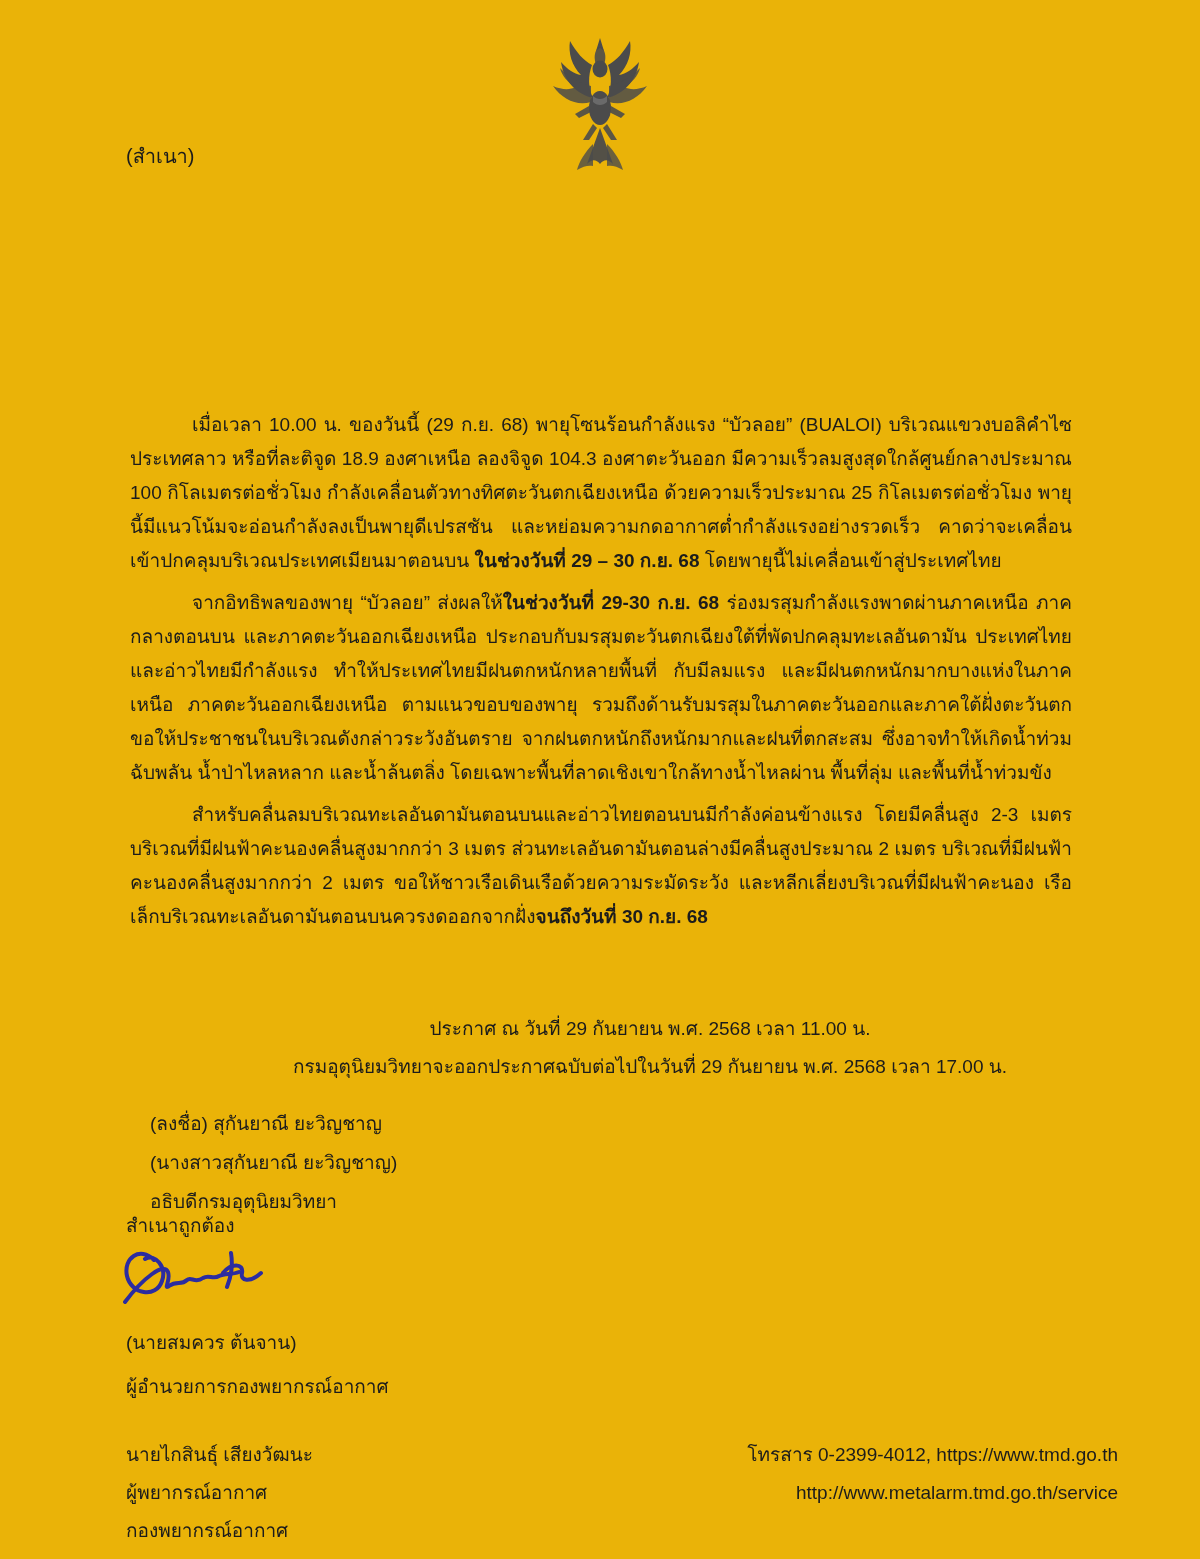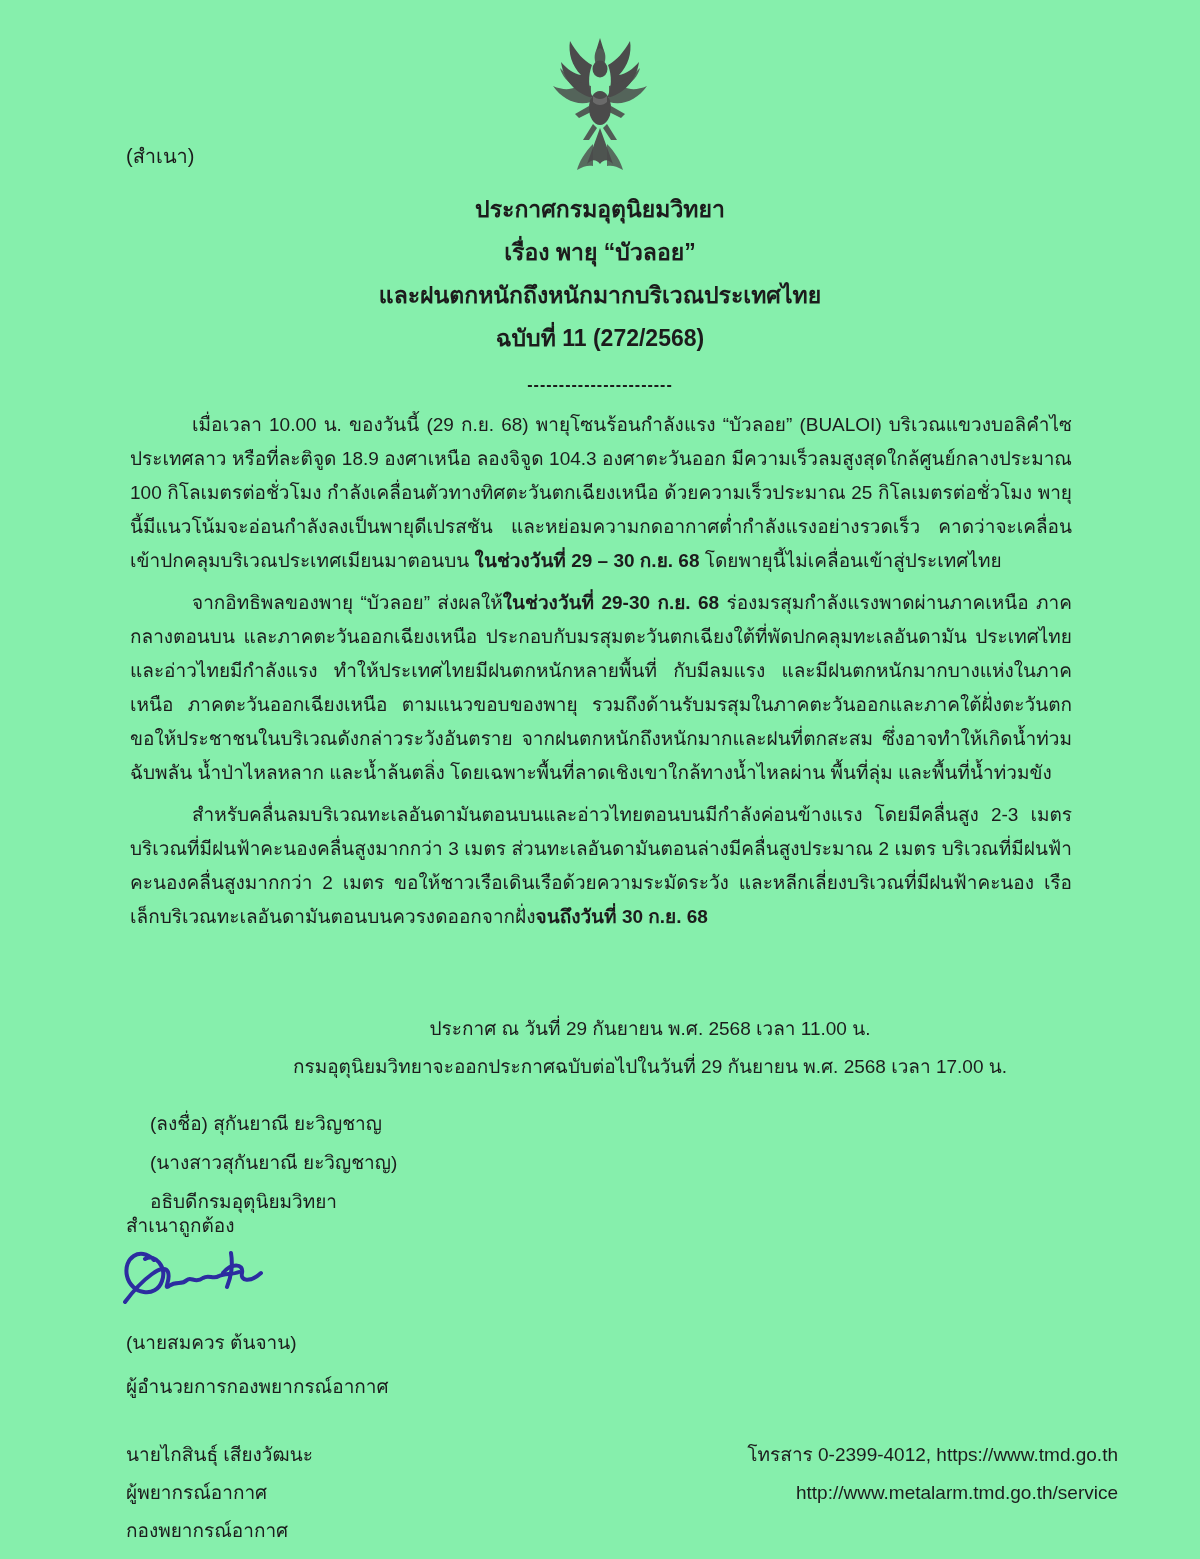--- a/index.html
+++ b/index.html
@@ -1,20 +1,20 @@
 <!DOCTYPE html>
 <html lang="th"><head>
 <meta charset="utf-8">
 <style>
   html, body { margin: 0; padding: 0; background: #ffffff; }
   .page {
     position: relative;
     width: 1200px;
     height: 1559px;
-    background: #86efac;
+    background: #eab308;
     font-family: "Liberation Sans", "DejaVu Sans", sans-serif;
     color: #1c1c1c;
     overflow: hidden;
   }
   .copy-label {
     position: absolute;
     left: 126px; top: 140px;
     font-size: 20px;
   }
   .emblem {
@@ -112,27 +112,20 @@
         <path d="M52 88 L42 104 L48 104 L56 92 Z" opacity="0.9"></path>
         <path d="M66 88 L76 104 L70 104 L62 92 Z" opacity="0.9"></path>
 
         <path d="M59 92 L46 128 C51 123 55 123 59 128 C63 123 67 123 72 128 Z" opacity="0.95"></path>
         <path d="M52 108 C44 116 38 126 36 134 C42 130 48 129 52 130 Z" opacity="0.8"></path>
         <path d="M66 108 C74 116 80 126 82 134 C76 130 70 129 66 130 Z" opacity="0.8"></path>
       </g>
     </svg>
   </div>
 
-  <div class="header">
-    <div>ประกาศกรมอุตุนิยมวิทยา</div>
-    <div>เรื่อง พายุ “บัวลอย”</div>
-    <div>และฝนตกหนักถึงหนักมากบริเวณประเทศไทย</div>
-    <div>ฉบับที่ 11 (272/2568)</div>
-    <div class="sep">-----------------------</div>
-  </div>
 
   <div class="doc-body">
     <p><span>เมื่อเวลา 10.00 น. ของวันนี้ (29 ก.ย. 68) พายุโซนร้อนกำลังแรง “บัวลอย” (BUALOI) บริเวณแขวงบอลิคำไซ ประเทศลาว หรือที่ละติจูด 18.9 องศาเหนือ ลองจิจูด 104.3 องศาตะวันออก มีความเร็วลมสูงสุดใกล้ศูนย์กลางประมาณ 100 กิโลเมตรต่อชั่วโมง กำลังเคลื่อนตัวทางทิศตะวันตกเฉียงเหนือ ด้วยความเร็วประมาณ 25 กิโลเมตรต่อชั่วโมง พายุนี้มีแนวโน้มจะอ่อนกำลังลงเป็นพายุดีเปรสชัน และหย่อมความกดอากาศต่ำกำลังแรงอย่างรวดเร็ว คาดว่าจะเคลื่อนเข้าปกคลุมบริเวณประเทศเมียนมาตอนบน</span> <b>ในช่วงวันที่ 29 – 30 ก.ย. 68</b><span> โดยพายุนี้ไม่เคลื่อนเข้าสู่ประเทศไทย</span></p>
     <p><span>จากอิทธิพลของพายุ “บัวลอย” ส่งผลให้</span><b>ในช่วงวันที่ 29-30 ก.ย. 68</b><span> ร่องมรสุมกำลังแรงพาดผ่านภาคเหนือ ภาคกลางตอนบน และภาคตะวันออกเฉียงเหนือ ประกอบกับมรสุมตะวันตกเฉียงใต้ที่พัดปกคลุมทะเลอันดามัน ประเทศไทย และอ่าวไทยมีกำลังแรง ทำให้ประเทศไทยมีฝนตกหนักหลายพื้นที่ กับมีลมแรง และมีฝนตกหนักมากบางแห่งในภาคเหนือ ภาคตะวันออกเฉียงเหนือ ตามแนวขอบของพายุ รวมถึงด้านรับมรสุมในภาคตะวันออกและภาคใต้ฝั่งตะวันตก ขอให้ประชาชนในบริเวณดังกล่าวระวังอันตราย จากฝนตกหนักถึงหนักมากและฝนที่ตกสะสม ซึ่งอาจทำให้เกิดน้ำท่วมฉับพลัน น้ำป่าไหลหลาก และน้ำล้นตลิ่ง โดยเฉพาะพื้นที่ลาดเชิงเขาใกล้ทางน้ำไหลผ่าน พื้นที่ลุ่ม และพื้นที่น้ำท่วมขัง</span></p>
     <p><span>สำหรับคลื่นลมบริเวณทะเลอันดามันตอนบนและอ่าวไทยตอนบนมีกำลังค่อนข้างแรง โดยมีคลื่นสูง 2-3 เมตร บริเวณที่มีฝนฟ้าคะนองคลื่นสูงมากกว่า 3 เมตร ส่วนทะเลอันดามันตอนล่างมีคลื่นสูงประมาณ 2 เมตร บริเวณที่มีฝนฟ้าคะนองคลื่นสูงมากกว่า 2 เมตร ขอให้ชาวเรือเดินเรือด้วยความระมัดระวัง และหลีกเลี่ยงบริเวณที่มีฝนฟ้าคะนอง เรือเล็กบริเวณทะเลอันดามันตอนบนควรงดออกจากฝั่ง</span><b>จนถึงวันที่ 30 ก.ย. 68</b></p>
   </div>
 
   <div class="issued">
     <div>ประกาศ ณ วันที่ 29 กันยายน พ.ศ. 2568 เวลา 11.00 น.</div>
     <div>กรมอุตุนิยมวิทยาจะออกประกาศฉบับต่อไปในวันที่ 29 กันยายน พ.ศ. 2568 เวลา 17.00 น.</div>

